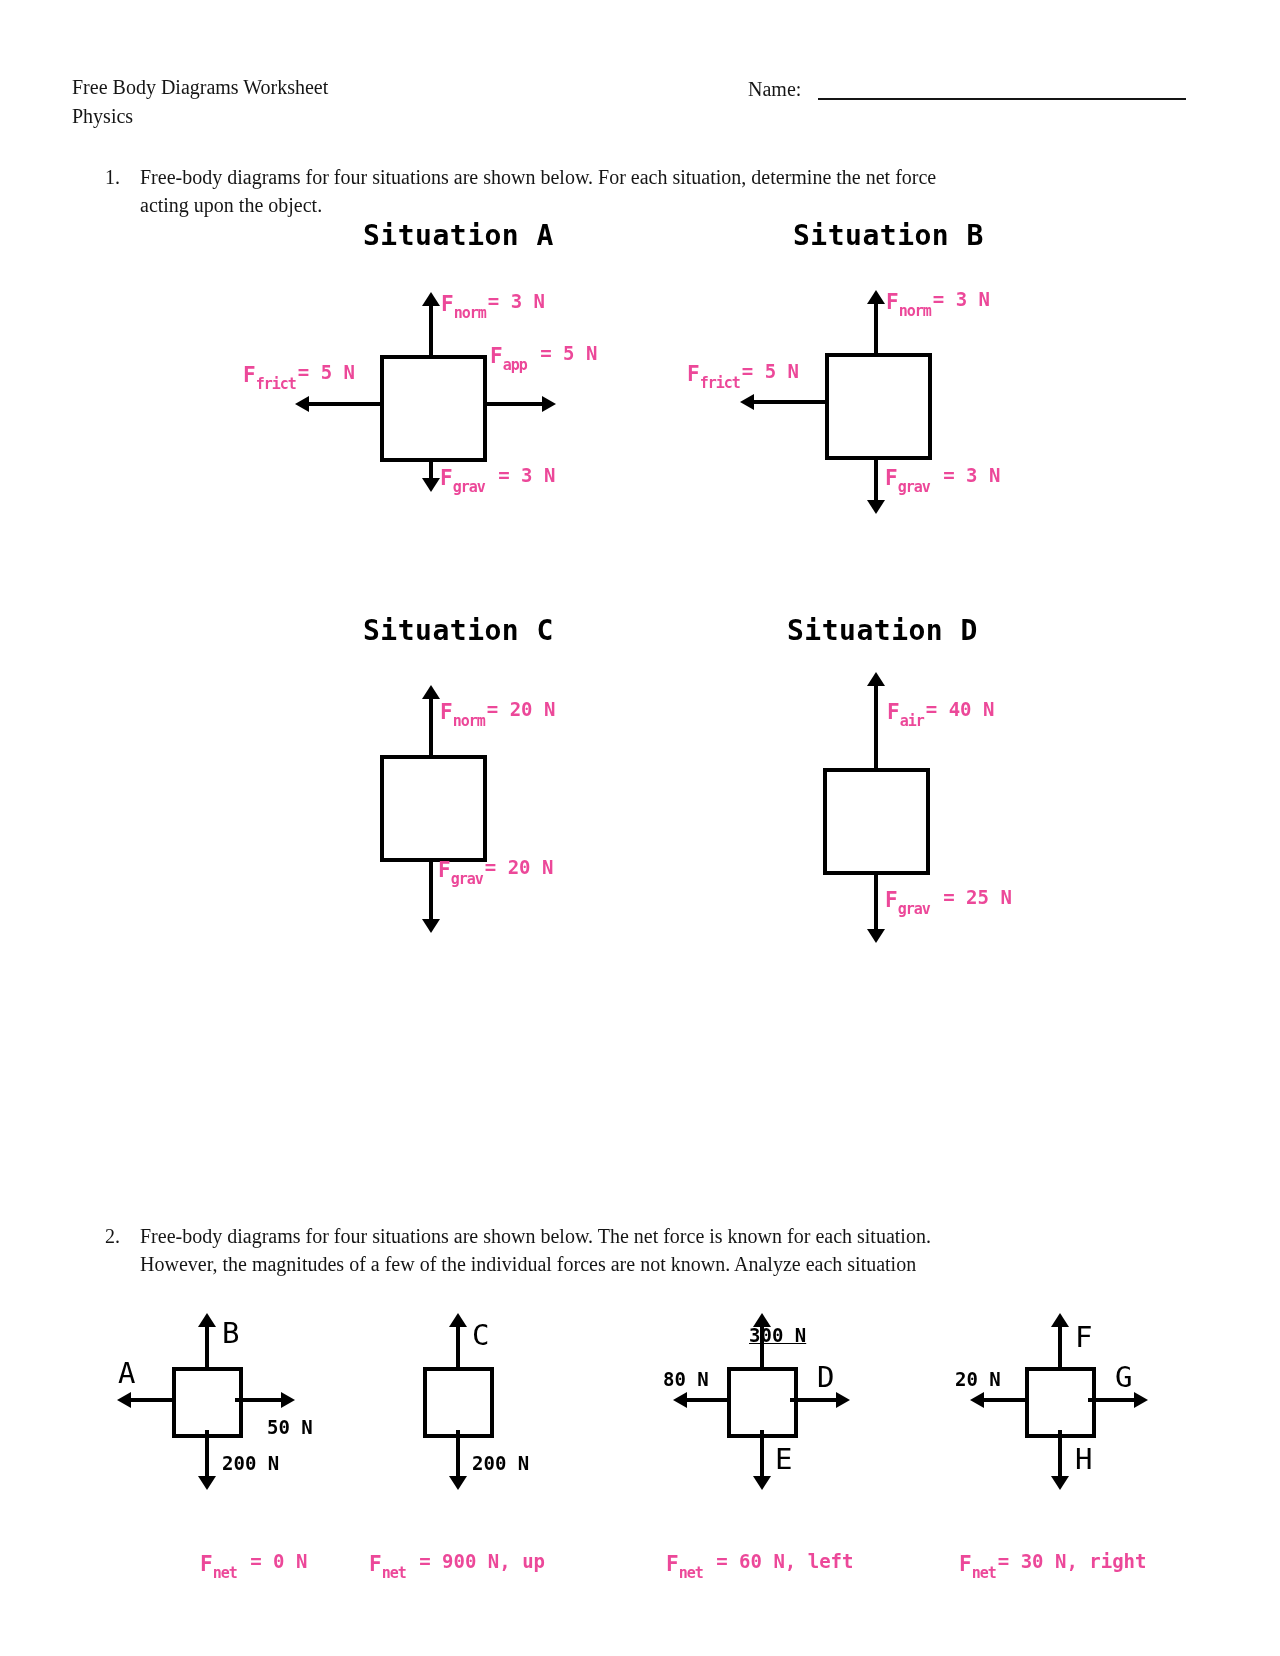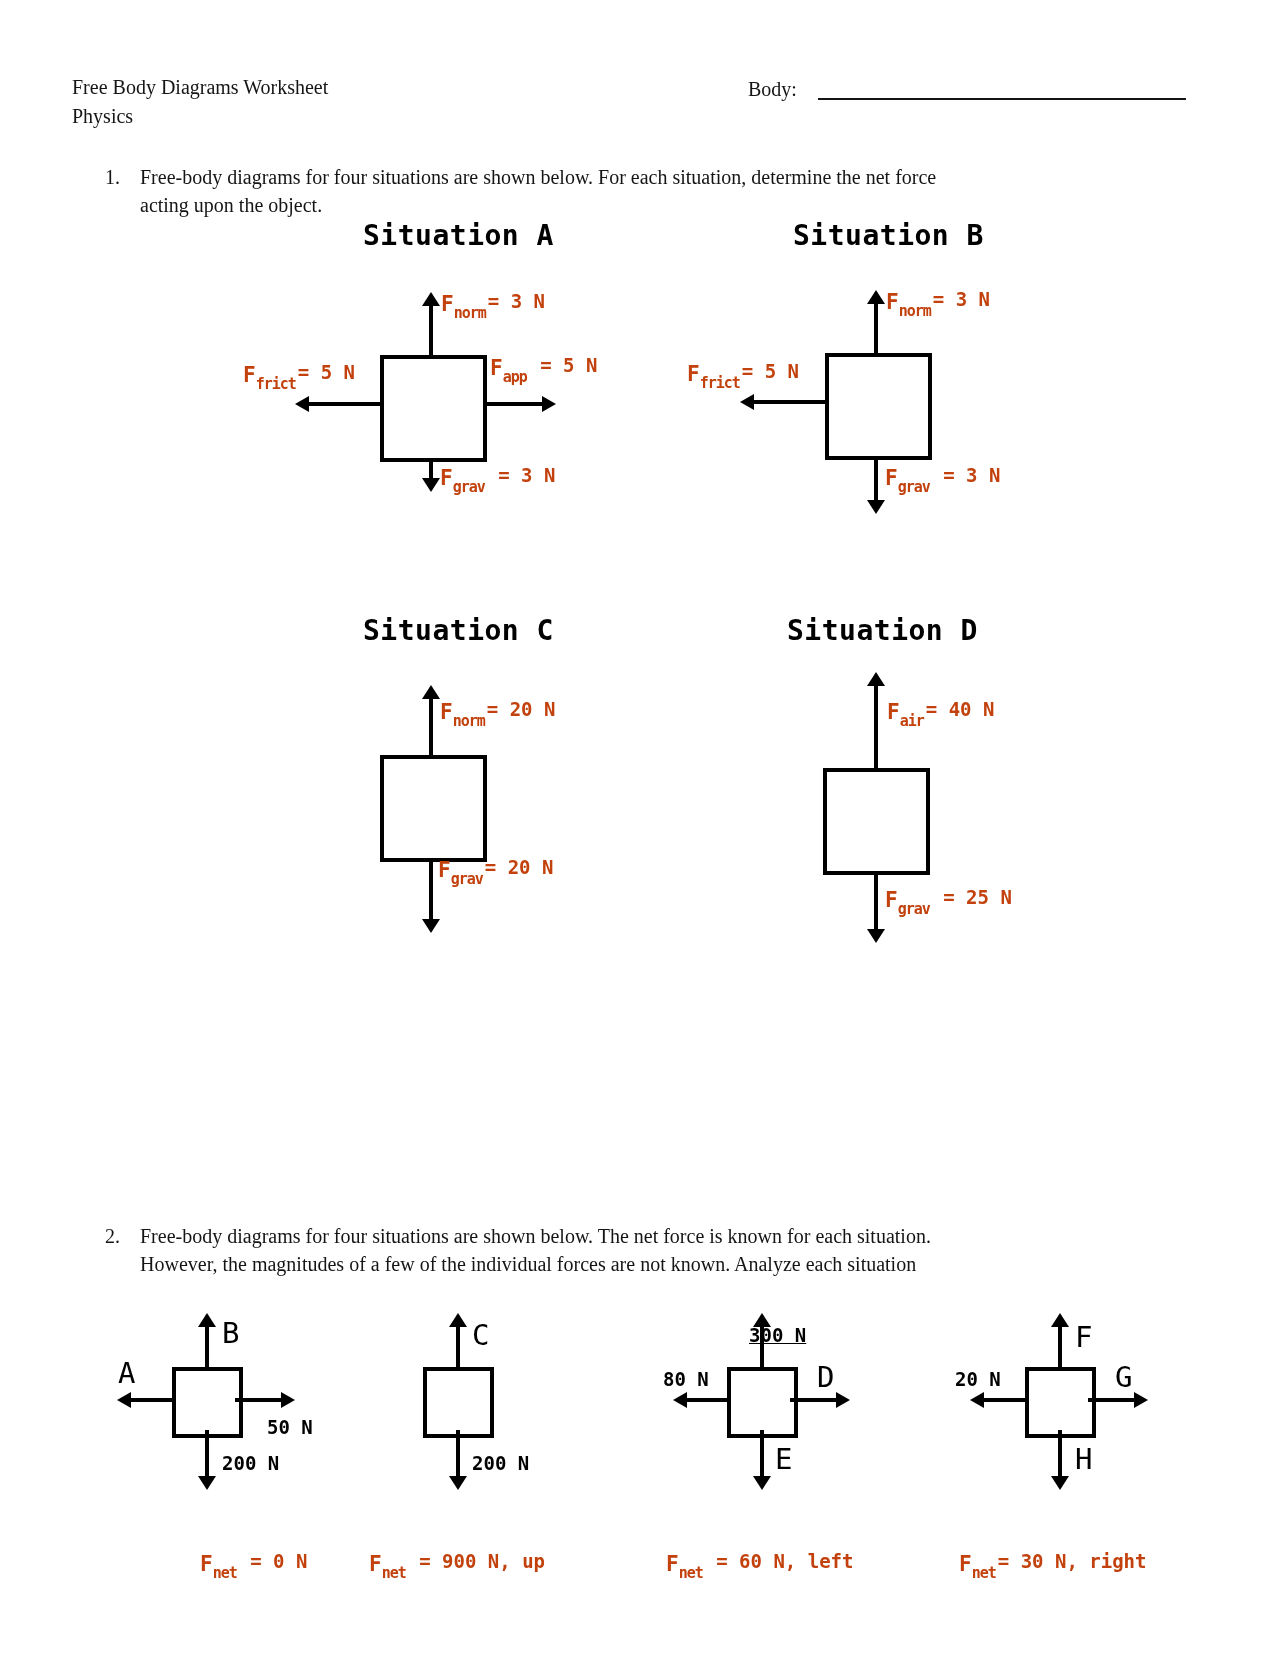--- a/index.html
+++ b/index.html
@@ -7,53 +7,53 @@
   .abs{position:absolute;}
   .serif{font-family:"Liberation Serif",serif;font-size:20px;color:#151515;white-space:nowrap;}
   .sit-title{font-family:"DejaVu Sans Mono",monospace;font-weight:bold;font-size:28px;color:#000;white-space:nowrap;letter-spacing:0.5px;}
   .sq{position:absolute;border:4px solid #000;background:#fff;}
   .shaft{position:absolute;background:#000;}
   .ah{position:absolute;width:0;height:0;border-style:solid;border-color:transparent;}
   .ah-up{border-width:0 9px 14px 9px;border-bottom-color:#000;}
   .ah-down{border-width:14px 9px 0 9px;border-top-color:#000;}
   .ah-left{border-width:8px 14px 8px 0;border-right-color:#000;}
   .ah-right{border-width:8px 0 8px 14px;border-left-color:#000;}
-  .flabel{position:absolute;font-family:"DejaVu Sans Mono",monospace;font-weight:bold;color:#c2410c;white-space:nowrap;}
+  .flabel{position:absolute;font-family:"DejaVu Sans Mono",monospace;font-weight:bold;color:#ec4899;white-space:nowrap;}
   .fsym{font-size:21px;}
   .fsub{font-size:15px;position:relative;top:7px;letter-spacing:-1px;}
   .fval{font-size:19px;position:relative;top:-3px;margin-left:2px;white-space:pre;}
   .letter{position:absolute;font-family:"DejaVu Sans Mono",monospace;font-size:29px;color:#000;white-space:nowrap;}
   .num{position:absolute;font-family:"DejaVu Sans Mono",monospace;font-weight:bold;font-size:19px;color:#000;white-space:nowrap;}
   .name-line{position:absolute;border-bottom:2px solid #151515;}
 </style>
 </head>
 <body>
 
 <div id="canvas">
 
   <div class="abs serif" style="left:72px;top:76px;">Free Body Diagrams Worksheet</div>
   <div class="abs serif" style="left:72px;top:105px;">Physics</div>
-  <div class="abs serif" style="left:748px;top:78px;">Body:</div>
+  <div class="abs serif" style="left:748px;top:78px;">Name:</div>
   <div class="name-line" style="left:818px;top:77px;width:368px;height:21px;"></div>
 
   <div class="abs serif" style="left:105px;top:166px;">1.</div>
   <div class="abs serif" style="left:140px;top:166px;">Free-body diagrams for four situations are shown below. For each situation, determine the net force</div>
   <div class="abs serif" style="left:140px;top:194px;">acting upon the object.</div>
 
   <div class="abs sit-title" style="left:363px;top:219px;">Situation A</div>
   <div class="sq" style="left:380px;top:355px;width:99px;height:99px;"></div>
   <div class="shaft" style="left:429px;top:306px;width:4px;height:49px;"></div>
   <div class="ah ah-up" style="left:422px;top:292px;"></div>
   <div class="flabel" style="left:441px;top:292px;"><span class="fsym">F</span><span class="fsub">norm</span><span class="fval">= 3 N</span></div>
   <div class="shaft" style="left:309px;top:402px;width:71px;height:4px;"></div>
   <div class="ah ah-left" style="left:295px;top:396px;"></div>
   <div class="flabel" style="left:243px;top:363px;"><span class="fsym">F</span><span class="fsub">frict</span><span class="fval">= 5 N</span></div>
   <div class="shaft" style="left:487px;top:402px;width:55px;height:4px;"></div>
   <div class="ah ah-right" style="left:542px;top:396px;"></div>
-  <div class="flabel" style="left:490px;top:356px;text-align:right;"><span class="fsym">F</span><span class="fsub">app</span><span class="fval"> = 5 N</span></div>
+  <div class="flabel" style="left:490px;top:344px;text-align:right;"><span class="fsym">F</span><span class="fsub">app</span><span class="fval"> = 5 N</span></div>
   <div class="shaft" style="left:429px;top:462px;width:4px;height:16px;"></div>
   <div class="ah ah-down" style="left:422px;top:478px;"></div>
   <div class="flabel" style="left:440px;top:466px;"><span class="fsym">F</span><span class="fsub">grav</span><span class="fval"> = 3 N</span></div>
 
   <div class="abs sit-title" style="left:793px;top:219px;">Situation B</div>
   <div class="sq" style="left:825px;top:353px;width:99px;height:99px;"></div>
   <div class="shaft" style="left:874px;top:304px;width:4px;height:49px;"></div>
   <div class="ah ah-up" style="left:867px;top:290px;"></div>
   <div class="flabel" style="left:886px;top:290px;"><span class="fsym">F</span><span class="fsub">norm</span><span class="fval">= 3 N</span></div>
   <div class="shaft" style="left:754px;top:400px;width:71px;height:4px;"></div>

